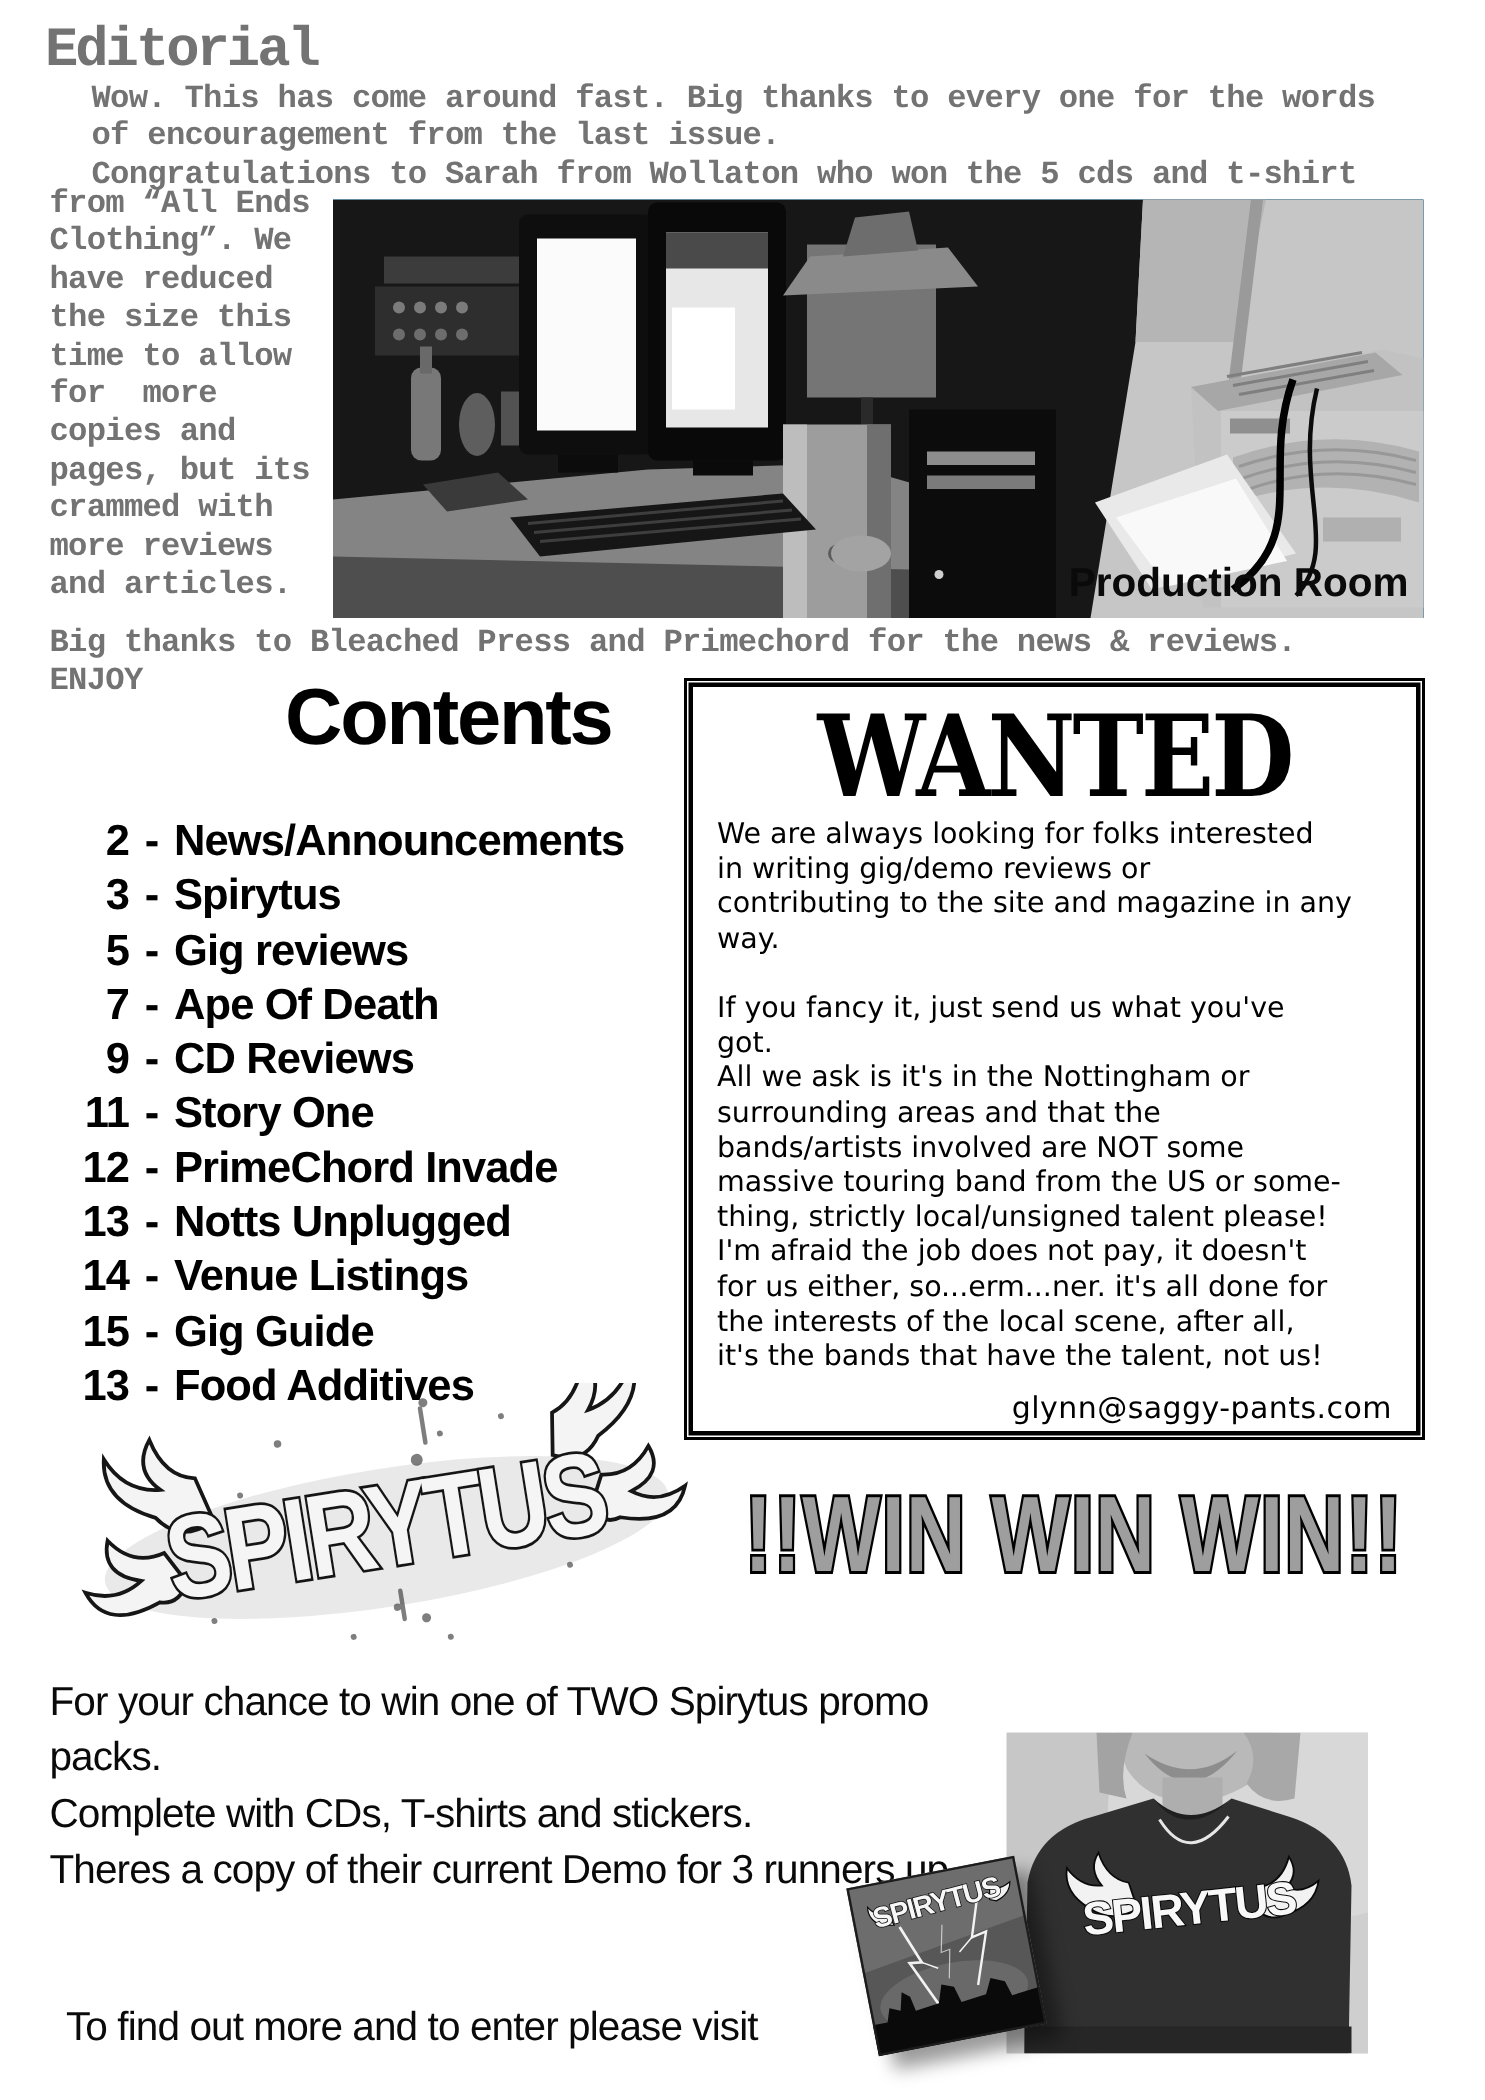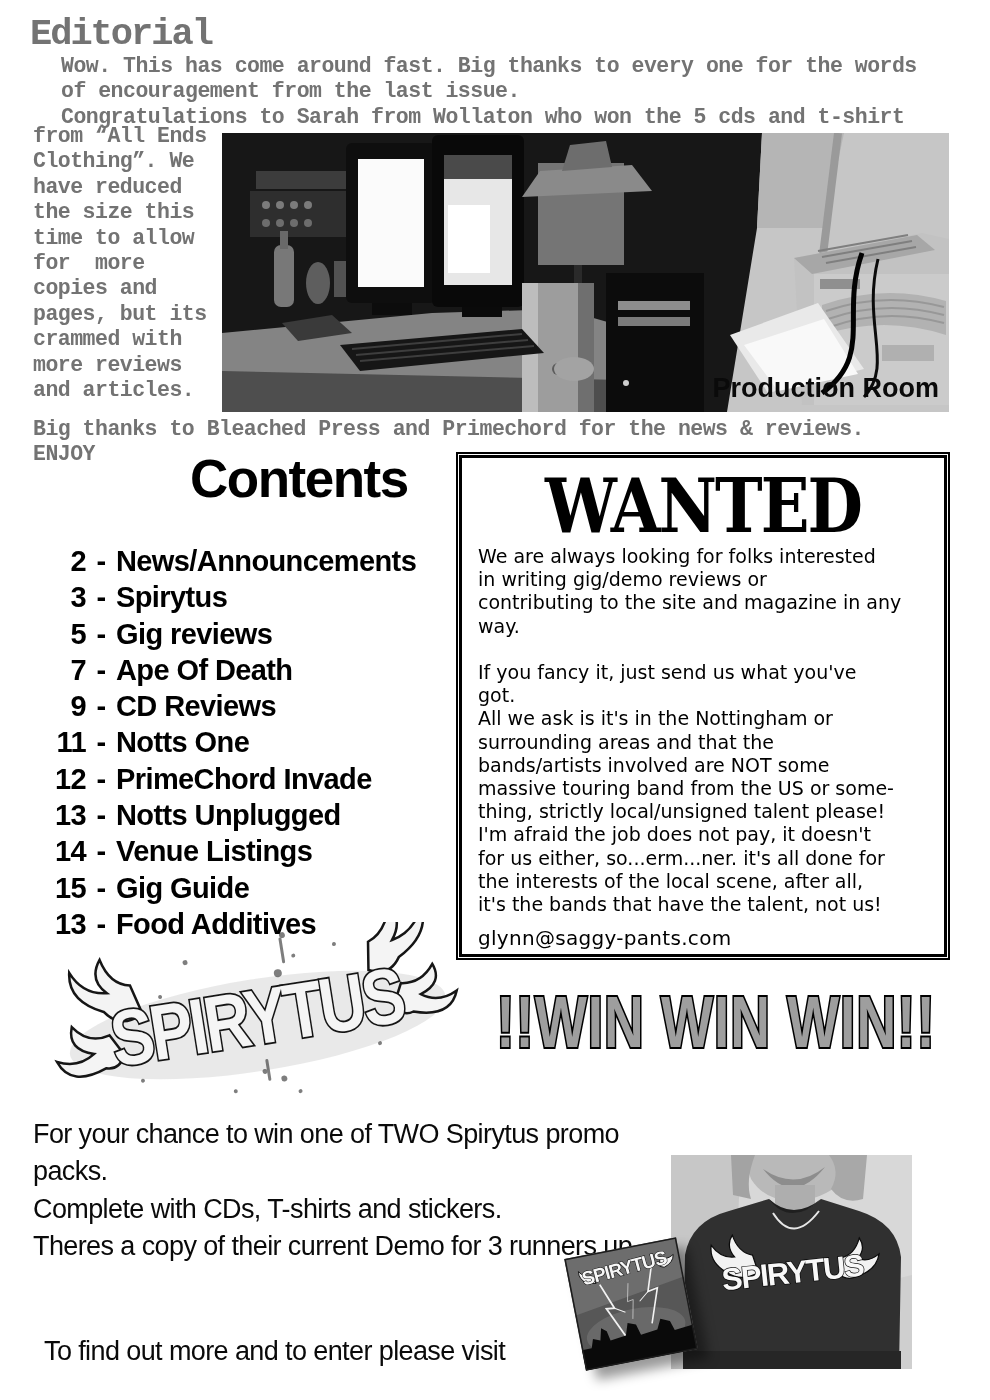--- a/index.html
+++ b/index.html
@@ -49,21 +49,21 @@
     font-size:64px; line-height:70px; letter-spacing:-2px;
     transform:scaleY(1.18); transform-origin:50% 20%;
     margin:4px 0 8px 0;
   }
   #wanted-text {
     font-family:"DejaVu Sans", sans-serif; font-size:19px; line-height:23.2px;
     white-space:pre-wrap;
   }
   #wanted-text b { font-weight:400; }
   #wanted-email {
-    font-family:"DejaVu Sans", sans-serif; font-size:20px; text-align:left;
+    font-family:"DejaVu Sans", sans-serif; font-size:20px; text-align:right;
     margin-top:10px; letter-spacing:0.3px;
   }
 
   #win-banner { left:450px; top:990px; width:500px; height:74px; }
   #spirytus-logo { left:46px; top:922px; width:424px; height:198px; }
 
   .comp {
     font-size:27px; line-height:37.4px; letter-spacing:-0.6px; color:#0a0a0a;
     white-space:pre-wrap;
   }
@@ -215,21 +215,21 @@
       <span class="toc-title">Ape Of Death</span>
     </div>
   <div class="toc-row">
       <span class="toc-num">9</span>
       <span class="toc-dash">-</span>
       <span class="toc-title">CD Reviews</span>
     </div>
   <div class="toc-row">
       <span class="toc-num">11</span>
       <span class="toc-dash">-</span>
-      <span class="toc-title">Notts One</span>
+      <span class="toc-title">Story One</span>
     </div>
   <div class="toc-row">
       <span class="toc-num">12</span>
       <span class="toc-dash">-</span>
       <span class="toc-title">PrimeChord Invade</span>
     </div>
   <div class="toc-row">
       <span class="toc-num">13</span>
       <span class="toc-dash">-</span>
       <span class="toc-title">Notts Unplugged</span>

